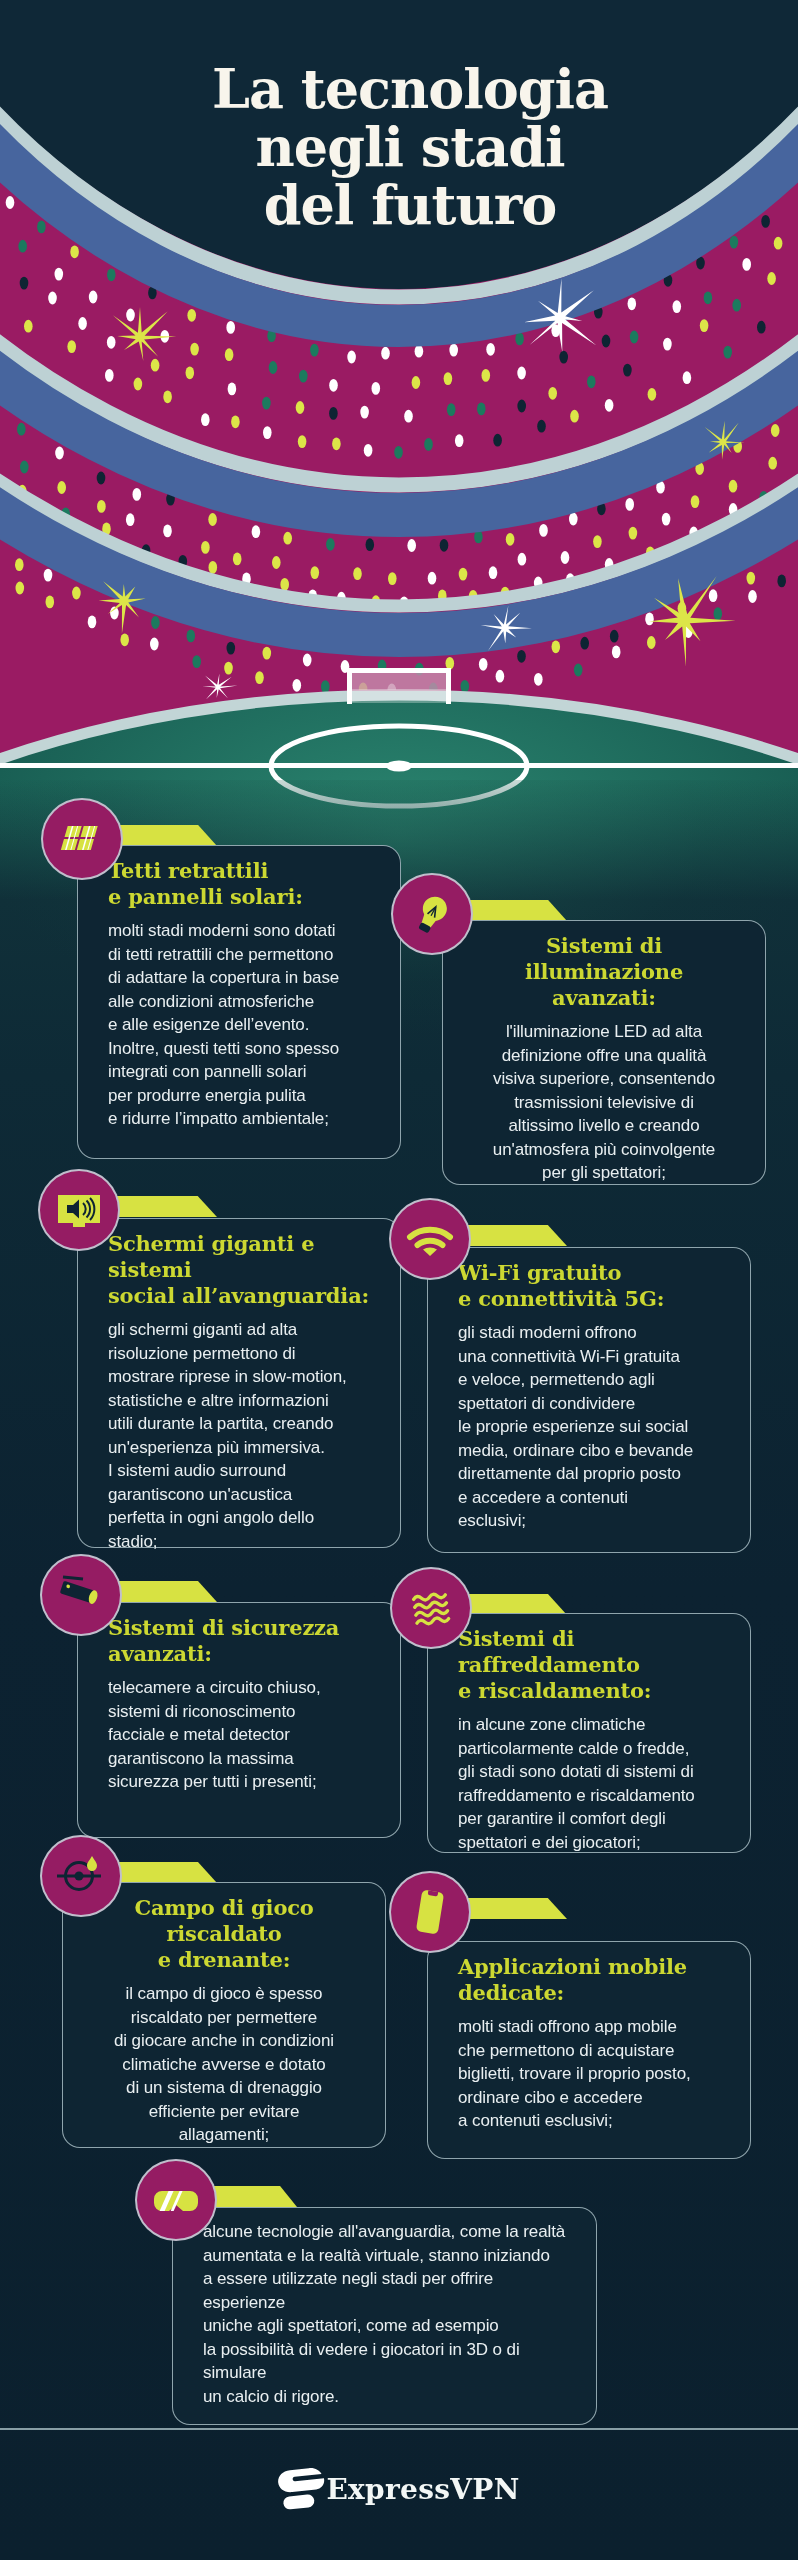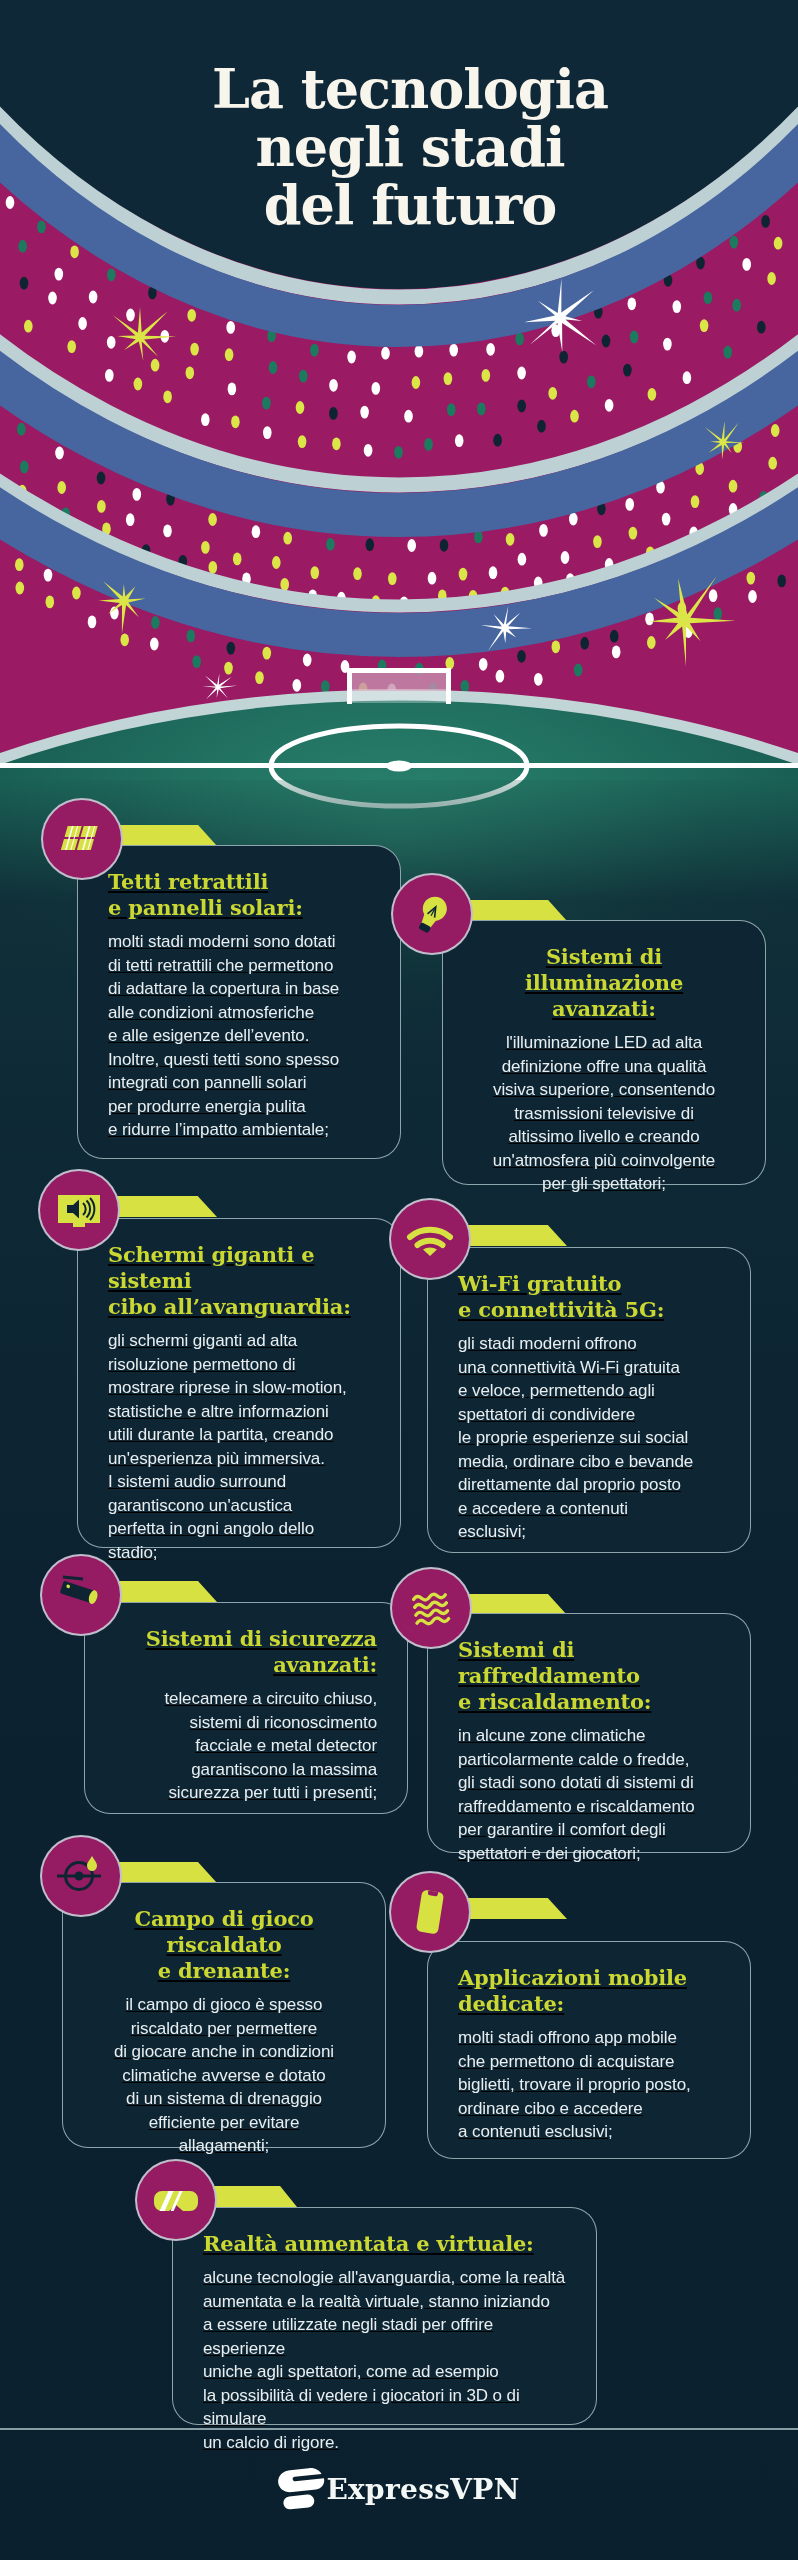--- a/index.html
+++ b/index.html
@@ -18,22 +18,22 @@
   }
   .circle{
     position:absolute;width:82px;height:82px;border-radius:50%;
     background:#951c63;border:2px solid rgba(200,218,222,.85);box-sizing:border-box;
     display:flex;align-items:center;justify-content:center;z-index:3;
   }
   .ribbon{position:absolute;height:21px;background:#d7e242;
     clip-path:polygon(0 0,86% 0,100% 100%,0 100%);z-index:1;}
   .card{
     position:absolute;box-sizing:border-box;background:#0e2533;
-    border:1.5px solid rgba(176,198,204,.8);border-radius:26px;
-    padding:23px 30px 10px;z-index:2;text-decoration:underline;
+    border:1.5px solid rgba(176,198,204,.8);border-radius:18px;
+    padding:12px 30px 10px;z-index:2;
   }
   .card h3{
     margin:0 0 9px;font-family:"DejaVu Serif",serif;font-weight:700;
     font-size:21px;line-height:1.24;color:#ccd832;white-space:pre-line;letter-spacing:-.2px;
   }
   .card p{
     margin:0;font-size:17px;line-height:23.5px;color:#e9eff1;
     white-space:pre-line;letter-spacing:-.1px;
   }
   .footer-line{position:absolute;top:2428px;left:0;width:798px;height:1.5px;
@@ -370,21 +370,21 @@
       <rect x="7" y="13" width="42" height="28" fill="#d7e242"></rect>
       <polygon points="16,23 22,23 28,17.5 28,36.5 22,31 16,31" fill="#0e2433"></polygon>
       <path d="M32 21 a8 8 0 0 1 0 12" fill="none" stroke="#0e2433" stroke-width="2"></path>
       <path d="M35.5 18.5 a12 12 0 0 1 0 17" fill="none" stroke="#0e2433" stroke-width="2"></path>
       <path d="M39 16 a16 16 0 0 1 0 22" fill="none" stroke="#0e2433" stroke-width="2"></path>
       <rect x="22" y="41" width="12" height="4" fill="#d7e242"></rect>
     </svg>
   </div>
   <div class="card" style="left:77px;top:1218px;width:324px;height:330px;">
     <h3>Schermi giganti e sistemi
-cibo all’avanguardia:</h3>
+social all’avanguardia:</h3>
     <p>gli schermi giganti ad alta
 risoluzione permettono di
 mostrare riprese in slow-motion,
 statistiche e altre informazioni
 utili durante la partita, creando
 un'esperienza più immersiva.
 I sistemi audio surround
 garantiscono un'acustica
 perfetta in ogni angolo dello
 stadio;</p>
@@ -416,21 +416,21 @@
   <div class="circle" style="left:40px;top:1554px;">
     <svg class="ic" width="56" height="56" viewBox="0 0 56 56">
       <line x1="10" y1="10" x2="30" y2="12" stroke="#0e2433" stroke-width="3"></line>
       <g transform="rotate(18 26 25)">
         <rect x="8" y="19" width="32" height="13" rx="2" fill="#0e2433"></rect>
         <ellipse cx="41" cy="25.5" rx="4" ry="7" fill="#d7e242"></ellipse>
         <circle cx="14" cy="23" r="1.8" fill="#d7e242"></circle>
       </g>
     </svg>
   </div>
-  <div class="card" style="left:84px;top:1602px;width:324px;height:212px;text-align:right;">
+  <div class="card" style="left:77px;top:1602px;width:324px;height:236px;">
     <h3>Sistemi di sicurezza
 avanzati:</h3>
     <p>telecamere a circuito chiuso,
 sistemi di riconoscimento
 facciale e metal detector
 garantiscono la massima
 sicurezza per tutti i presenti;</p>
   </div>
 
   <div class="ribbon" style="left:431px;top:1594px;width:136px;"></div>
@@ -499,21 +499,20 @@
   <div class="circle" style="left:135px;top:2159px;">
     <svg class="ic" width="56" height="56" viewBox="0 0 56 56">
       <path d="M14 19 h28 a8 8 0 0 1 8 8 v4 a8 8 0 0 1 -8 8 h-7 l-7 -6 l-7 6 h-7 a8 8 0 0 1 -8 -8 v-4 a8 8 0 0 1 8 -8 Z" fill="#d7e242"></path>
       <g transform="skewX(-24)">
         <rect x="29" y="19" width="5" height="20" fill="#ffffff"></rect>
         <rect x="40" y="19" width="3" height="20" fill="#ffffff"></rect>
       </g>
     </svg>
   </div>
   <div class="card" style="left:172px;top:2207px;width:425px;height:218px;">
-    <h3>Realtà aumentata e virtuale:</h3>
     <p>alcune tecnologie all'avanguardia, come la realtà
 aumentata e la realtà virtuale, stanno iniziando
 a essere utilizzate negli stadi per offrire esperienze
 uniche agli spettatori, come ad esempio
 la possibilità di vedere i giocatori in 3D o di simulare
 un calcio di rigore.</p>
   </div>
 
   <div class="footer-line"></div>
   <div class="brand">

